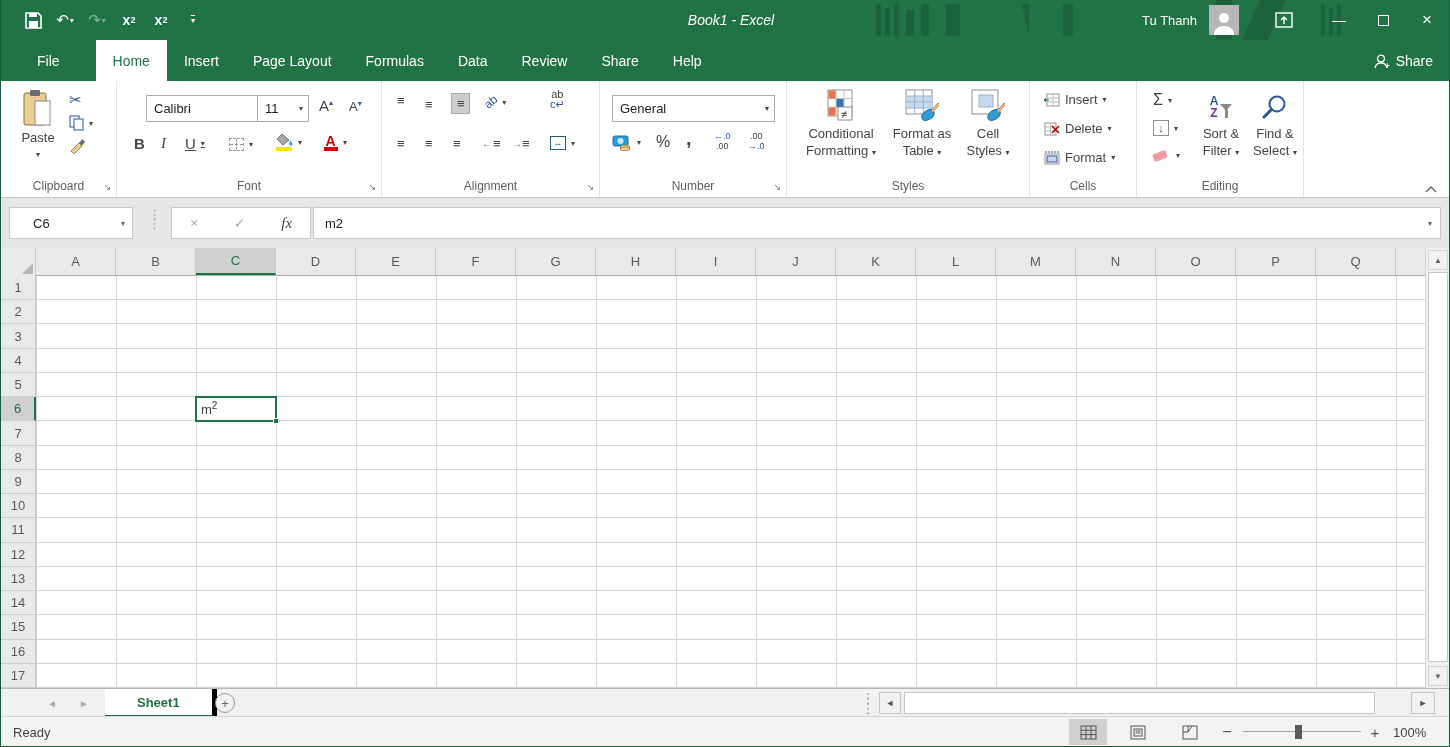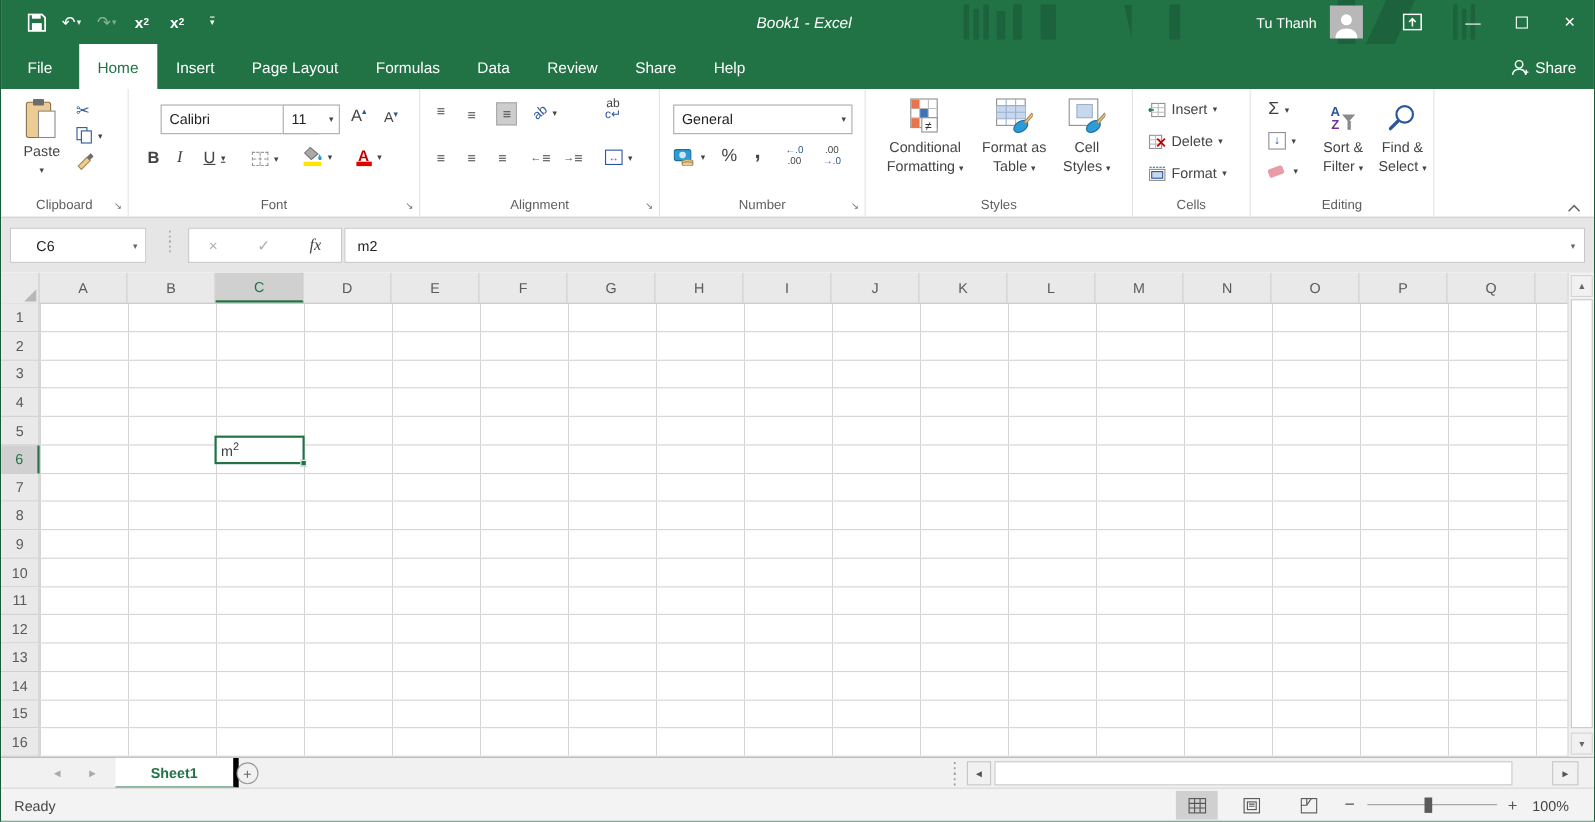--- a/index.html
+++ b/index.html
@@ -22,21 +22,21 @@
   #user-name { font-size:13px; margin-right:12px; }
   #avatar { width:30px; height:30px; background:#b8b8b8; display:flex; align-items:flex-end; justify-content:center; margin-right:30px; }
   .winbtn { width:44px; height:40px; display:flex; align-items:center; justify-content:center; font-size:14px; color:#fff; }
   #maximize-box { width:11px; height:11px; border:1px solid #fff; }
   #ribbon-opts { margin-right:18px; }
 
   
   #tabrow { position:absolute; left:0; top:40px; width:100%; height:41px; background:#217346; display:flex; align-items:stretch; }
   .rtab { padding:0 17px; display:flex; align-items:center; color:#fff; font-size:14px; }
   .rtab.active { background:#fff; color:#217346; }
-  .rtab:first-child { padding:0 24px; }
+  .rtab:first-child { padding:0 36px; }
   #tellme { display:flex; align-items:center; color:#fff; font-size:14px; margin-left:18px; gap:10px; }
   #share { position:absolute; right:16px; top:0; height:41px; display:flex; align-items:center; gap:6px; color:#fff; font-size:14px; }
 
   
   #ribbon { position:absolute; left:0; top:81px; width:100%; height:117px; background:#fff; border-bottom:1px solid #c6c6c6; font-size:13px; color:#444; }
   .group { position:absolute; top:0; height:116px; border-right:1px solid #e3e3e3; }
   .glabel { position:absolute; bottom:4px; left:0; width:100%; text-align:center; font-size:12px; color:#605e5c; }
   .launcher { position:absolute; bottom:5px; right:5px; font-size:9px; color:#7a7a7a; }
   .dd { font-size:8px; color:#444; }
   .combo { position:absolute; background:#fff; border:1px solid #ababab; display:flex; align-items:center; font-size:13px; color:#222; padding-left:7px; }
@@ -559,20 +559,24 @@
           <div class="cells"></div>
         </div>
         <div class="grow">
           <div class="row-h">15</div>
           <div class="cells"></div>
         </div>
         <div class="grow">
           <div class="row-h">16</div>
           <div class="cells"></div>
         </div>
+        <div class="grow">
+          <div class="row-h">17</div>
+          <div class="cells"></div>
+        </div>
       </div>
     <div id="selcell">
       <span class="val"><span>m</span><sup>2</sup></span>
       <span class="handle"></span>
     </div>
   </div>
 
   <div id="vscroll">
     <div class="sbtn" style="top:2px">
         <span>▲</span>

